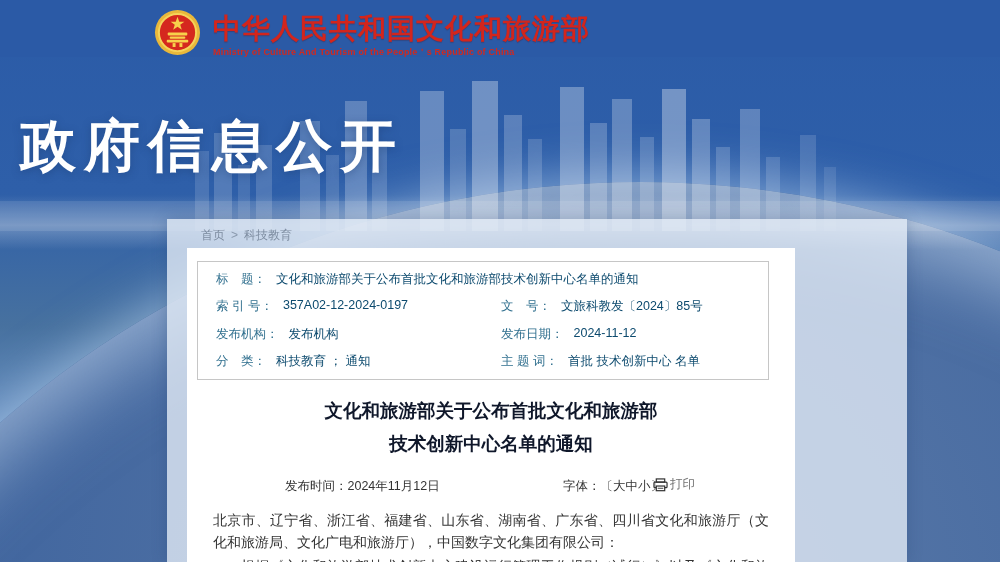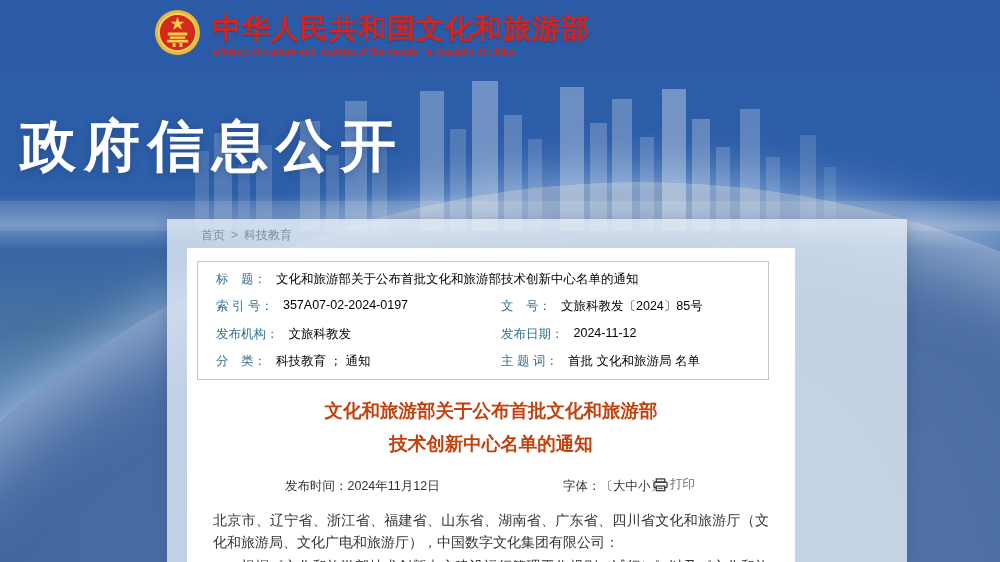--- a/index.html
+++ b/index.html
@@ -40,25 +40,25 @@
   .inner-panel { position:absolute; left:20px; top:29px; width:608px; height:314px; background:#ffffff; }
 
   
   .meta-table { margin:13px 26px 0 10px; border:1px solid #c6c6c6; height:119px;
                 display:flex; flex-direction:column; justify-content:space-around;
                 font-size:12.5px; padding:4px 0; }
   .meta-row { display:flex; align-items:center; height:25px; }
   .meta-col1 { display:flex; width:285px; flex:0 0 285px; }
   .meta-col2 { display:flex; flex:1; }
   .meta-label { color:#31708f; margin-left:18px; white-space:pre; }
-  .meta-value { color:#000000; margin-left:10px; white-space:nowrap; }
+  .meta-value { color:#0c4a6e; margin-left:10px; white-space:nowrap; }
   .meta-row.fullrow .meta-col1 { width:auto; flex:1; }
 
   
-  .doc-title { margin-top:15px; text-align:center; color:#c2410c; font-size:18.5px; font-weight:600;
+  .doc-title { margin-top:15px; text-align:center; color:#0f172a; font-size:18.5px; font-weight:600;
                line-height:33px; font-family:"Liberation Serif","DejaVu Serif",serif; }
   .info-row { position:relative; margin-top:15px; height:20px; font-size:12.5px; color:#333; }
   .publish { position:absolute; left:98px; top:2px; }
   .fontctl { position:absolute; left:376px; top:2px; }
   .fontctl .opt { cursor:pointer; }
   .printbox { position:absolute; left:466px; top:0px; display:flex; align-items:center; cursor:pointer; }
   .print-icon { width:15px; height:14px; margin-right:2px; }
   .print-label { color:#737373; font-size:12.5px; }
 
   .body-text { margin:14px 26px 0 26px; font-size:14px; line-height:21.5px; color:#333;
@@ -136,45 +136,45 @@
       <div class="meta-table">
         <div class="meta-row fullrow">
           <div class="meta-col1">
             <span class="meta-label">标　题：</span>
             <span class="meta-value">文化和旅游部关于公布首批文化和旅游部技术创新中心名单的通知</span>
           </div>
         </div>
         <div class="meta-row">
           <div class="meta-col1">
             <span class="meta-label">索 引 号：</span>
-            <span class="meta-value">357A07-02-2024-0197</span>
+            <span class="meta-value">357A02-12-2024-0197</span>
           </div>
           <div class="meta-col2">
             <span class="meta-label">文　号：</span>
             <span class="meta-value">文旅科教发〔2024〕85号</span>
           </div>
         </div>
         <div class="meta-row">
           <div class="meta-col1">
             <span class="meta-label">发布机构：</span>
-            <span class="meta-value">文旅科教发</span>
+            <span class="meta-value">发布机构</span>
           </div>
           <div class="meta-col2">
             <span class="meta-label">发布日期：</span>
             <span class="meta-value">2024-11-12</span>
           </div>
         </div>
         <div class="meta-row">
           <div class="meta-col1">
             <span class="meta-label">分　类：</span>
             <span class="meta-value">科技教育 ； 通知</span>
           </div>
           <div class="meta-col2">
             <span class="meta-label">主 题 词：</span>
-            <span class="meta-value">首批 文化和旅游局 名单</span>
+            <span class="meta-value">首批 技术创新中心 名单</span>
           </div>
         </div>
       </div>
 
       <div class="doc-title">
         <div>文化和旅游部关于公布首批文化和旅游部</div>
         <div>技术创新中心名单的通知</div>
       </div>
 
       <div class="info-row">

